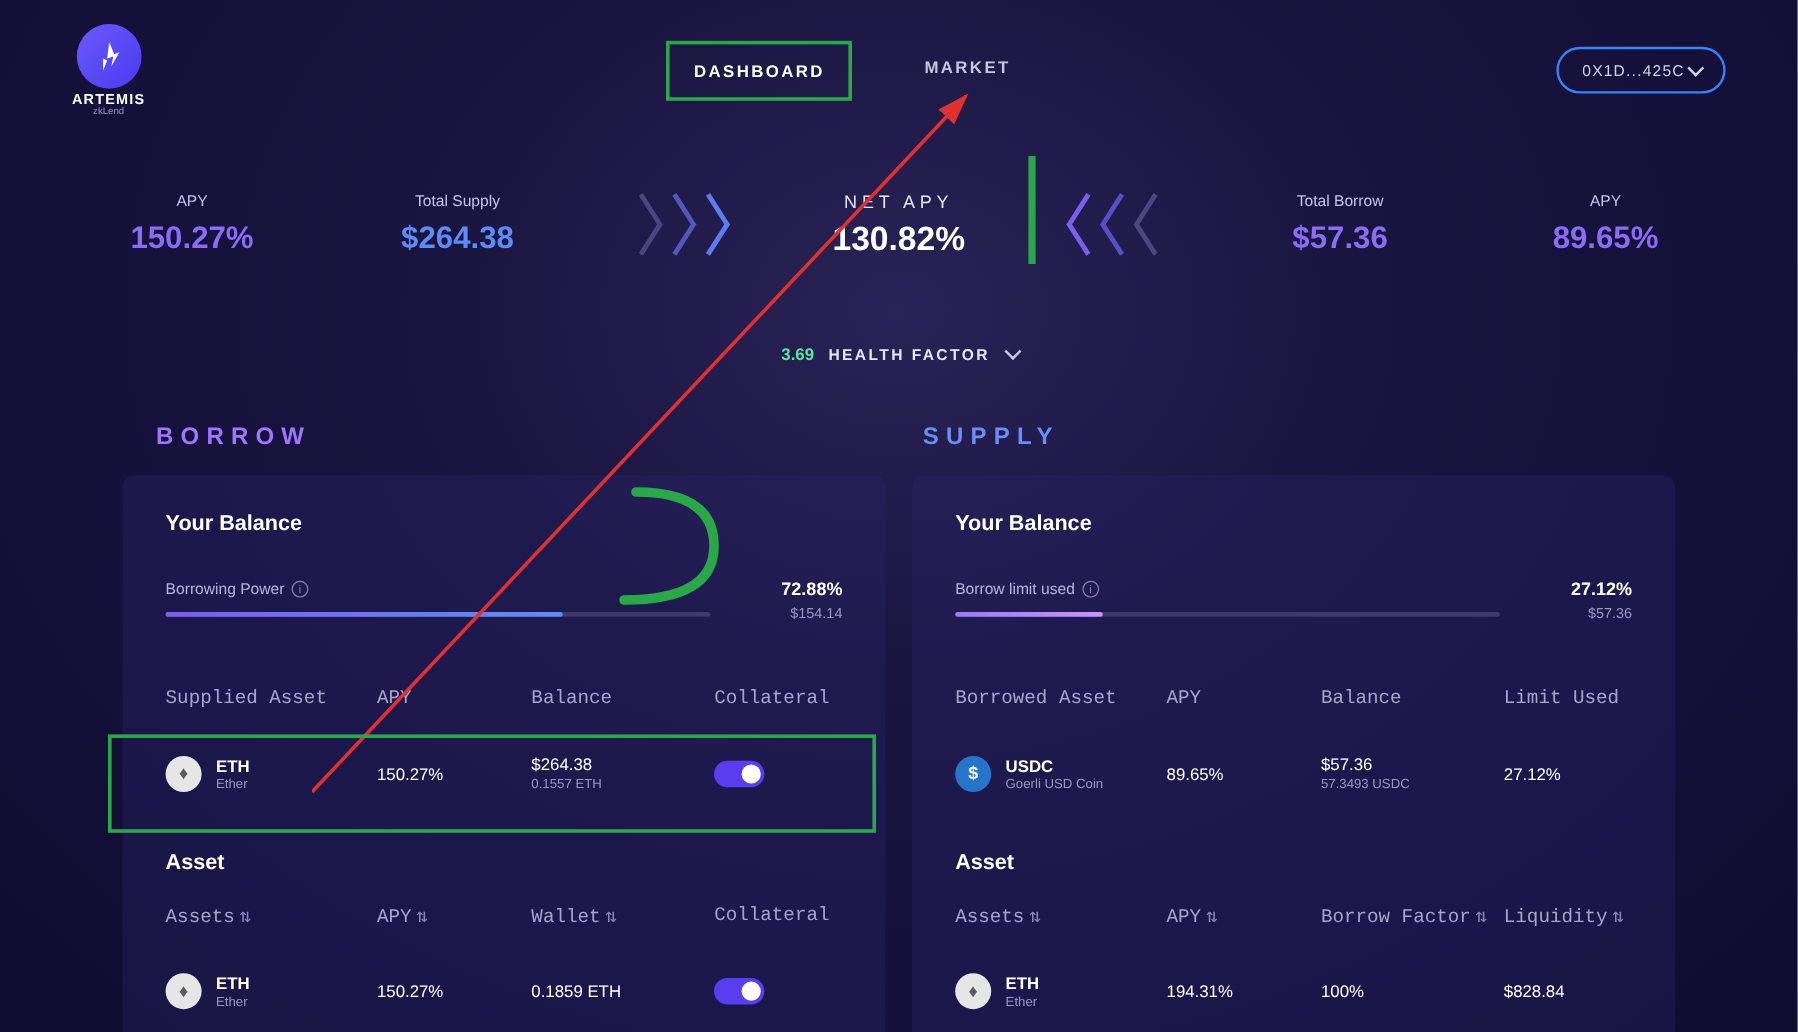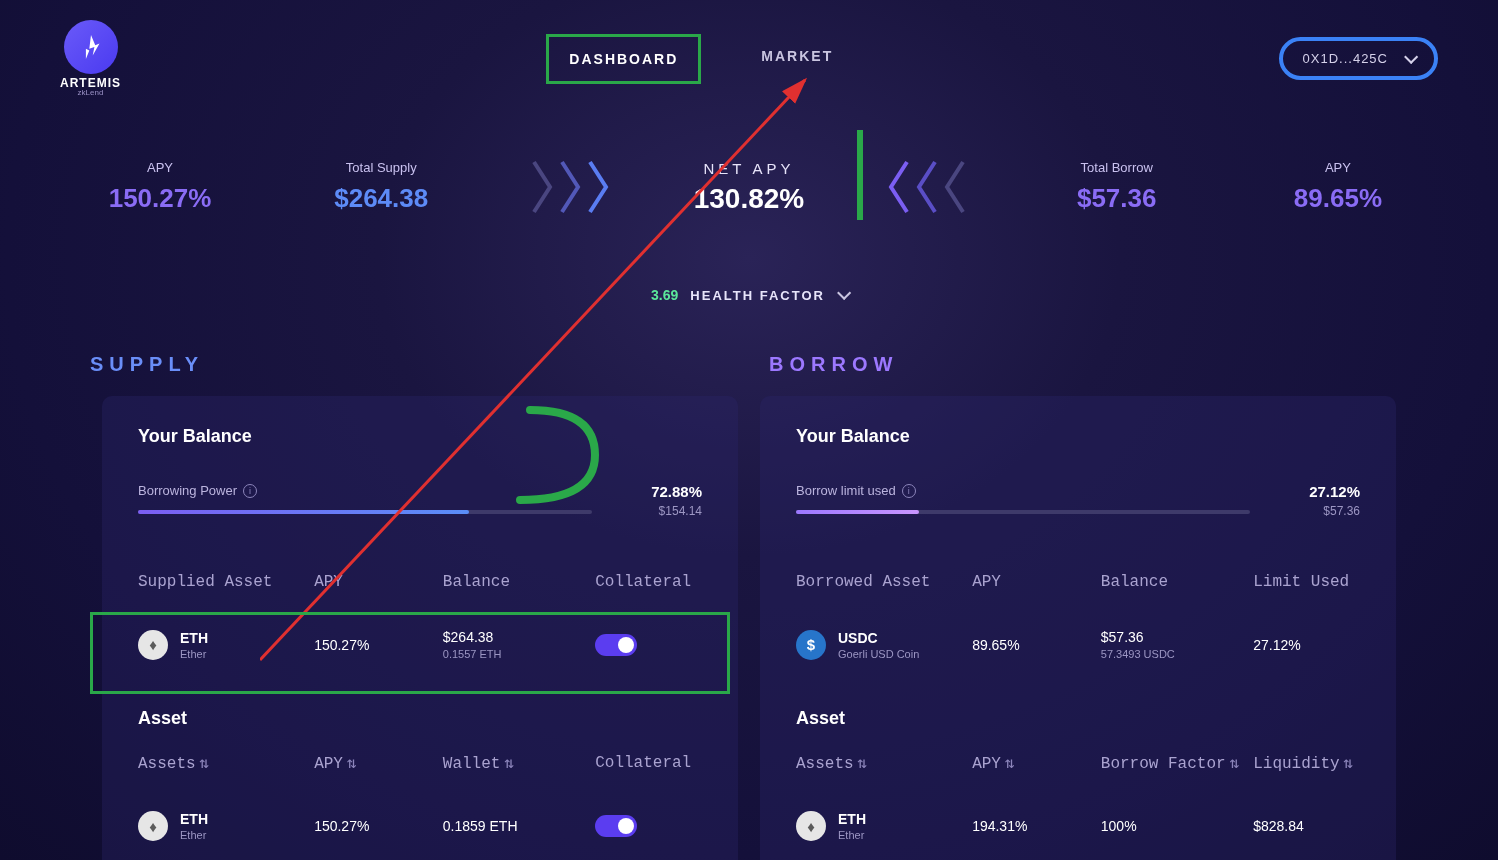--- a/index.html
+++ b/index.html
@@ -33,28 +33,28 @@
   .nav-item {
     font-size: 14px; font-weight: 700; letter-spacing: 2px;
     color: #c9c5e0; cursor: pointer; padding: 14px 20px;
   }
   .nav-item.active {
     border: 3px solid #2aa849;
     color: #fff;
   }
 
   .wallet {
-    border: 4px solid #3b82f6;
+    border: 2px solid #3b82f6;
     border-radius: 999px;
     padding: 10px 20px;
     font-size: 13px;
     color: #d5d1ea;
     display: flex;
     align-items: center;
-    gap: 16px;
+    gap: 2px;
     letter-spacing: 1px;
     cursor: pointer;
   }
 
   .stats-row {
     display: flex;
     justify-content: space-between;
     align-items: center;
     padding: 60px 90px 20px 90px;
   }
@@ -246,22 +246,22 @@
   </div>
 </div>
 
 <div class="health-row">
   <span class="health-value">3.69</span>
   <span class="health-label">HEALTH FACTOR</span>
   <span class="chev-down-small" style="color:#c9c5e0;"></span>
 </div>
 
 <div class="section-titles">
+  <div class="sec-title borrow">BORROW</div>
   <div class="sec-title supply">SUPPLY</div>
-  <div class="sec-title borrow">BORROW</div>
 </div>
 
 <div class="panels">
 
   <div class="panel">
     <div class="panel-title">Your Balance</div>
 
     <div class="bar-row">
       <div class="bar-col-left">
         <div class="bar-label">

